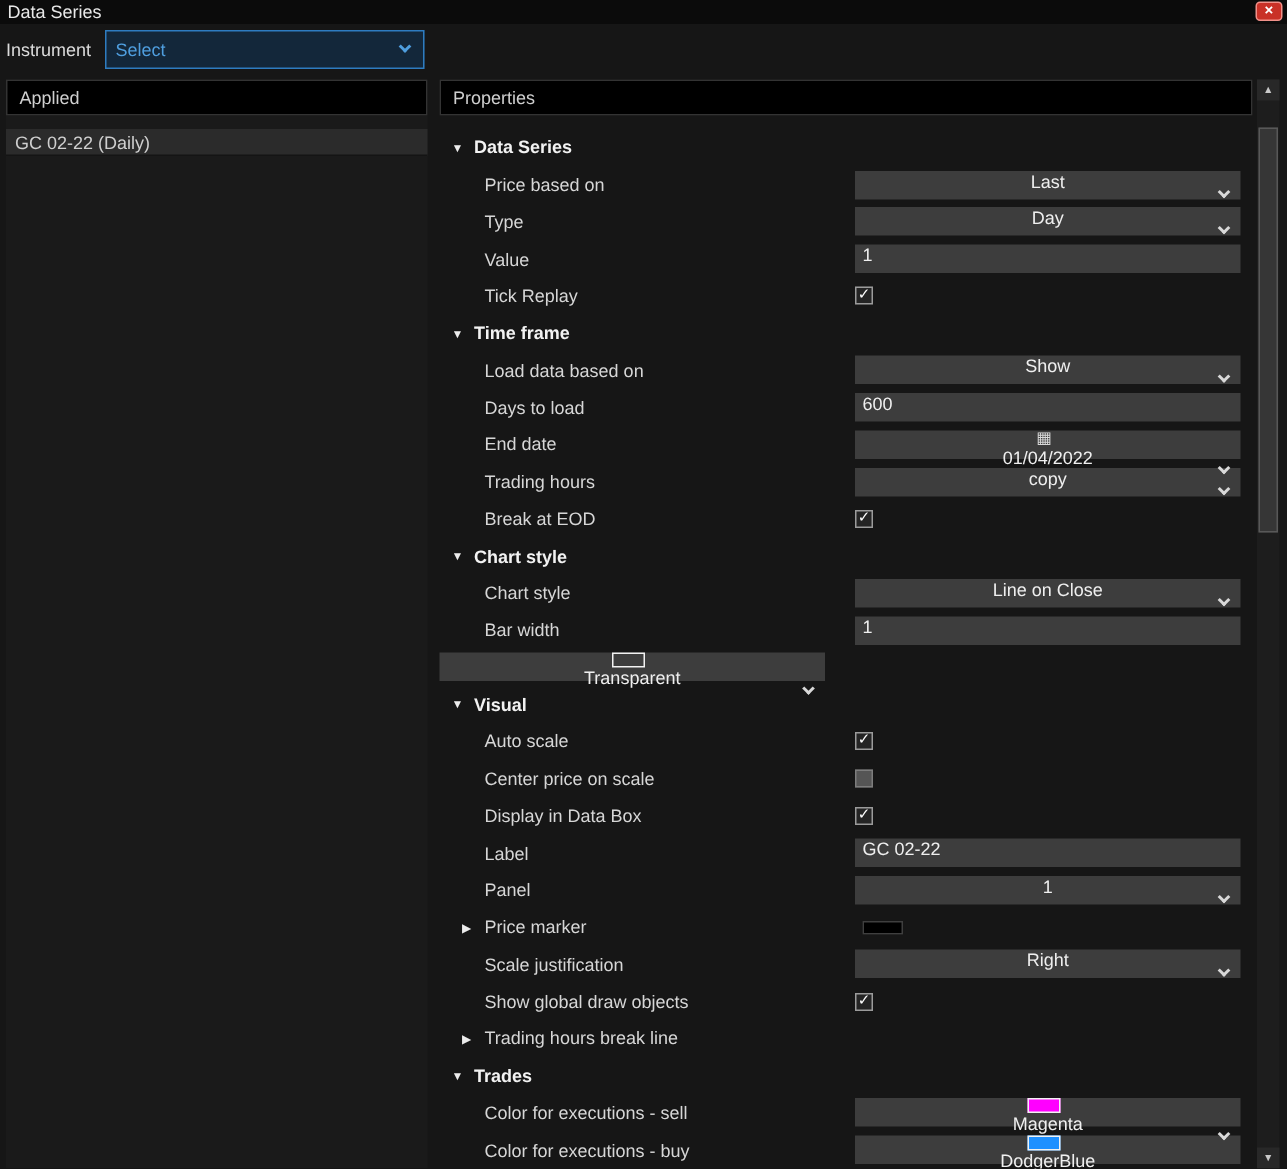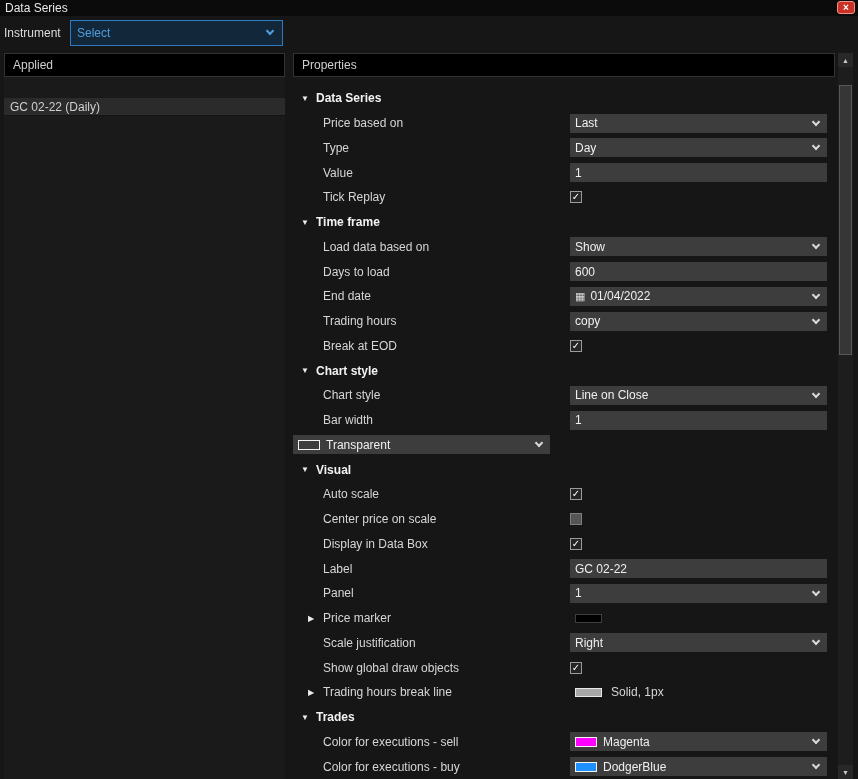--- a/index.html
+++ b/index.html
@@ -22,35 +22,35 @@
   .instrument-value{color:#4f9ede;font-size:12px;}
   .chev{margin-left:auto;width:6px;height:6px;border-right:2px solid #d9d9d9;border-bottom:2px solid #d9d9d9;
     transform:rotate(45deg);flex:0 0 auto;margin-top:-3px;margin-right:3px;}
   .chev.blue{border-color:#4f9ede;}
 
   
   .left-panel{position:absolute;left:4px;top:53px;width:281px;bottom:0;background:#1a1a1a;}
   .right-panel{position:absolute;left:293px;top:53px;width:542px;bottom:0;}
   .panel-header{height:24px;background:#000000;border:1px solid #333;color:#cfcfcf;font-size:12px;
     display:flex;align-items:center;padding-left:8px;}
-  .applied-list{margin-top:21px;}
+  .applied-list{margin-top:9px;}
   .applied-item{height:18px;background:#2b2b2b;color:#cfcfcf;font-size:12px;display:flex;align-items:center;
     padding-left:6px;border-bottom:1px solid #141414;cursor:pointer;}
 
   
   .property-grid{margin-top:9px;}
   .row{height:24.75px;display:flex;align-items:center;}
   .cat-arrow{color:#ececec;font-size:8px;margin-left:8px;width:15px;flex:0 0 15px;}
   .cat-label{color:#f2f2f2;font-size:12px;font-weight:bold;}
   .prop-label{flex:1;color:#d6d6d6;font-size:12px;padding-left:30px;position:relative;
     display:flex;align-items:center;white-space:nowrap;overflow:hidden;}
   .sub-arrow{position:absolute;left:15px;font-size:8px;color:#ececec;}
   .value-cell{flex:0 0 265px;display:flex;align-items:center;}
 
-  .field{width:257px;height:19px;background:#3d3d3d;display:flex;align-items:center;padding:0 5px;}
+  .field{width:257px;height:19px;background:#3d3d3d;display:flex;align-items:center;padding:0 5px;flex-direction:column;}
   .field.dropdown{cursor:pointer;}
   .field-text{color:#efefef;font-size:12px;white-space:nowrap;}
   .field input{background:transparent;border:none;outline:none;color:#efefef;font-size:12px;width:100%;
     font-family:"Liberation Sans",sans-serif;}
   .cal{color:#d8d8d8;font-size:11px;margin-right:5px;line-height:11px;}
 
   .checkbox{width:12px;height:12px;border:1px solid #9b9b9b;background:#242424;display:flex;
     align-items:center;justify-content:center;cursor:pointer;}
   .checkbox.unchecked{background:#555;border-color:#7d7d7d;}
   .check{color:#fff;font-size:10px;line-height:10px;}
@@ -321,24 +321,20 @@
             <span class="checkbox checked">
               <span class="check">✓</span>
             </span>
           </div>
         </div>
         <div class="row prop-row">
           <div class="prop-label">
             <span class="sub-arrow">▶</span>
             <span>Trading hours break line</span>
           </div>
-          <div class="value-cell">
-            <span class="bare-swatch" style="background: rgb(168, 168, 168); border-color: rgb(232, 232, 232);"></span>
-            <span class="swatch-text">Solid, 1px</span>
-          </div>
         </div>
         <div class="row cat-row">
           <span class="cat-arrow">▼</span>
           <span class="cat-label">Trades</span>
         </div>
         <div class="row prop-row">
           <div class="prop-label">
             <span>Color for executions - sell</span>
           </div>
           <div class="value-cell">

